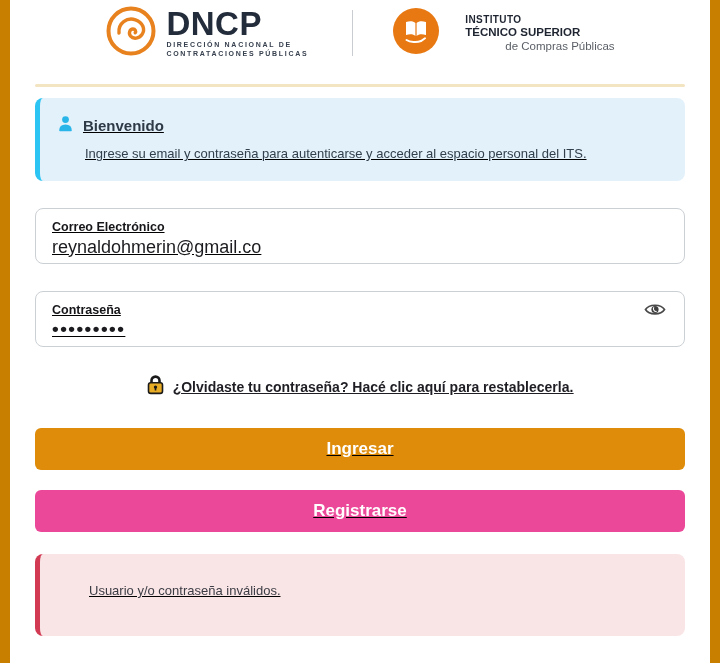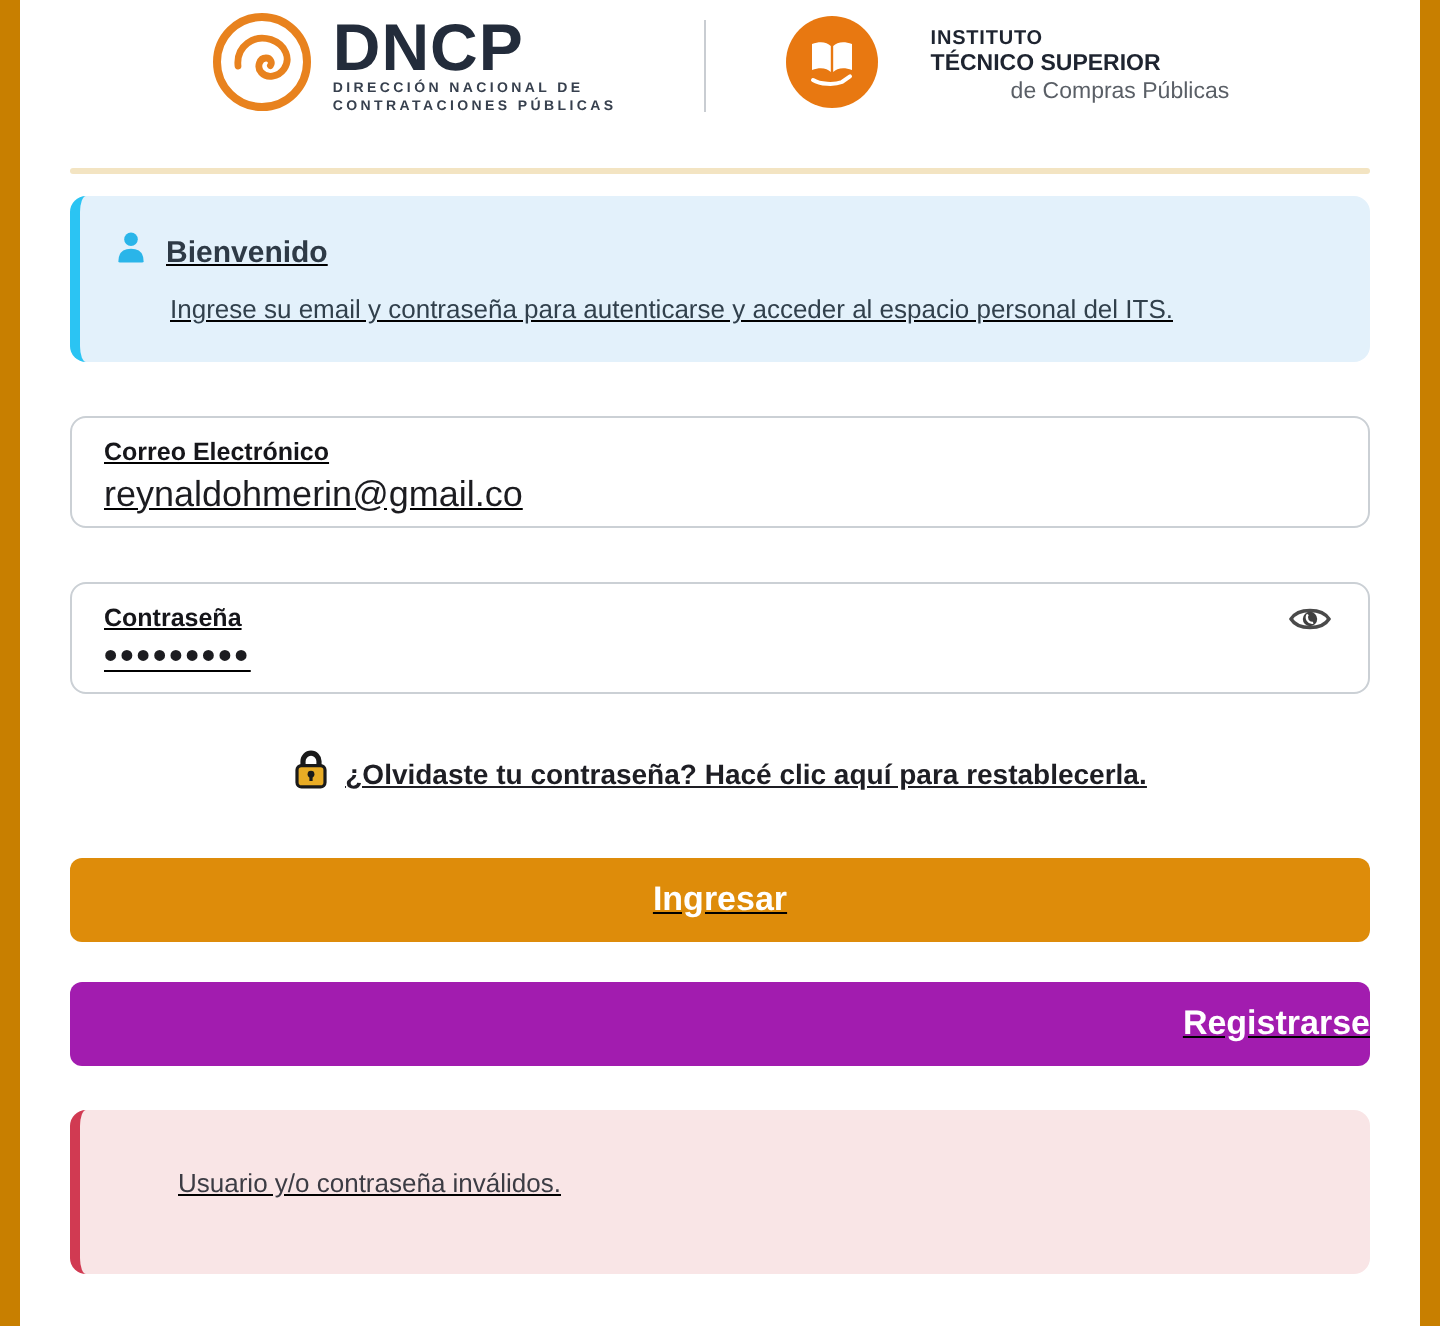--- a/index.html
+++ b/index.html
@@ -66,21 +66,21 @@
   .forgot-row { margin-top: 27px; display: flex; justify-content: center; align-items: center; gap: 9px; }
   .forgot-link { font-size: 14px; font-weight: bold; color: #1E1E24; text-decoration: underline; }
 
   
   .btn {
     display: block; width: 100%; height: 42px;
     border: none; border-radius: 6px; cursor: pointer;
     font-family: inherit; font-size: 17px; font-weight: bold; color: #ffffff;
   }
   .btn-primary { background: #DE8C0A; margin-top: 29px; }
-  .btn-dark { background: #a21caf; margin-top: 20px; text-align: right; }
+  .btn-dark { background: #ec4899; margin-top: 20px; }
 
   
   .alert-error {
     margin-top: 22px; height: 82px;
     background: #F9E5E6; border-left: 5px solid #D13A52;
     border-radius: 8px; padding: 20px 20px 0 19px;
   }
   .error-title-row { display: flex; align-items: center; gap: 10px; }
   .error-title { font-size: 15px; font-weight: bold; color: #2B2B31; }
   .error-msg { margin: 9px 0 0 30px; font-size: 13px; color: #3C3C44; }

